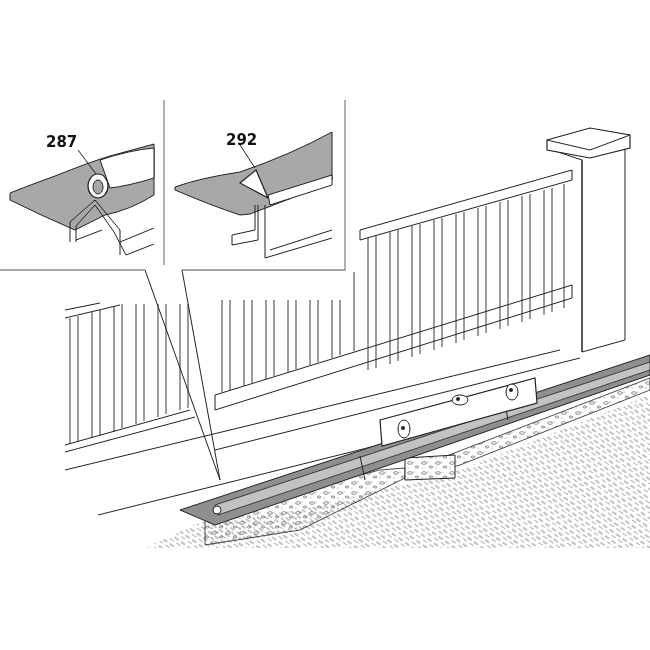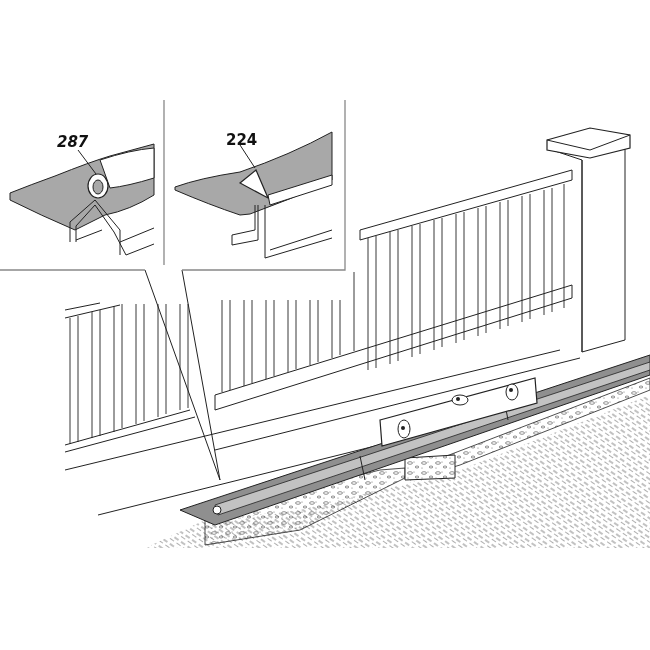--- a/index.html
+++ b/index.html
@@ -161,15 +161,15 @@
     <polygon points="240,183 256,170 268,198" fill="#fff" stroke="#222" stroke-width="1.2"></polygon>
     <path d="M268,195 L332,175 L332,185 L270,205 Z" fill="#fff" stroke="#222" stroke-width="1"></path>
     <polyline points="232,245 232,235 255,230 255,205" fill="none" stroke="#222" stroke-width="1"></polyline>
     <polyline points="265,205 265,258 332,238" fill="none" stroke="#222" stroke-width="1"></polyline>
     <polyline points="258,205 258,240 232,245" fill="none" stroke="#222" stroke-width="1"></polyline>
     <line x1="270" y1="250" x2="332" y2="230" stroke="#222" stroke-width="1"></line>
     <line x1="255" y1="168" x2="240" y2="145" stroke="#222" stroke-width="1"></line>
   </g>
 </svg>
 
-<div class="lbl" style="left:57px;top:133px;font-style:italic;">287</div>
-<div class="lbl" style="left:226px;top:131px;">224</div>
+<div class="lbl" style="left:46px;top:133px;">287</div>
+<div class="lbl" style="left:226px;top:131px;">292</div>
 </div>
 
 </body></html>

